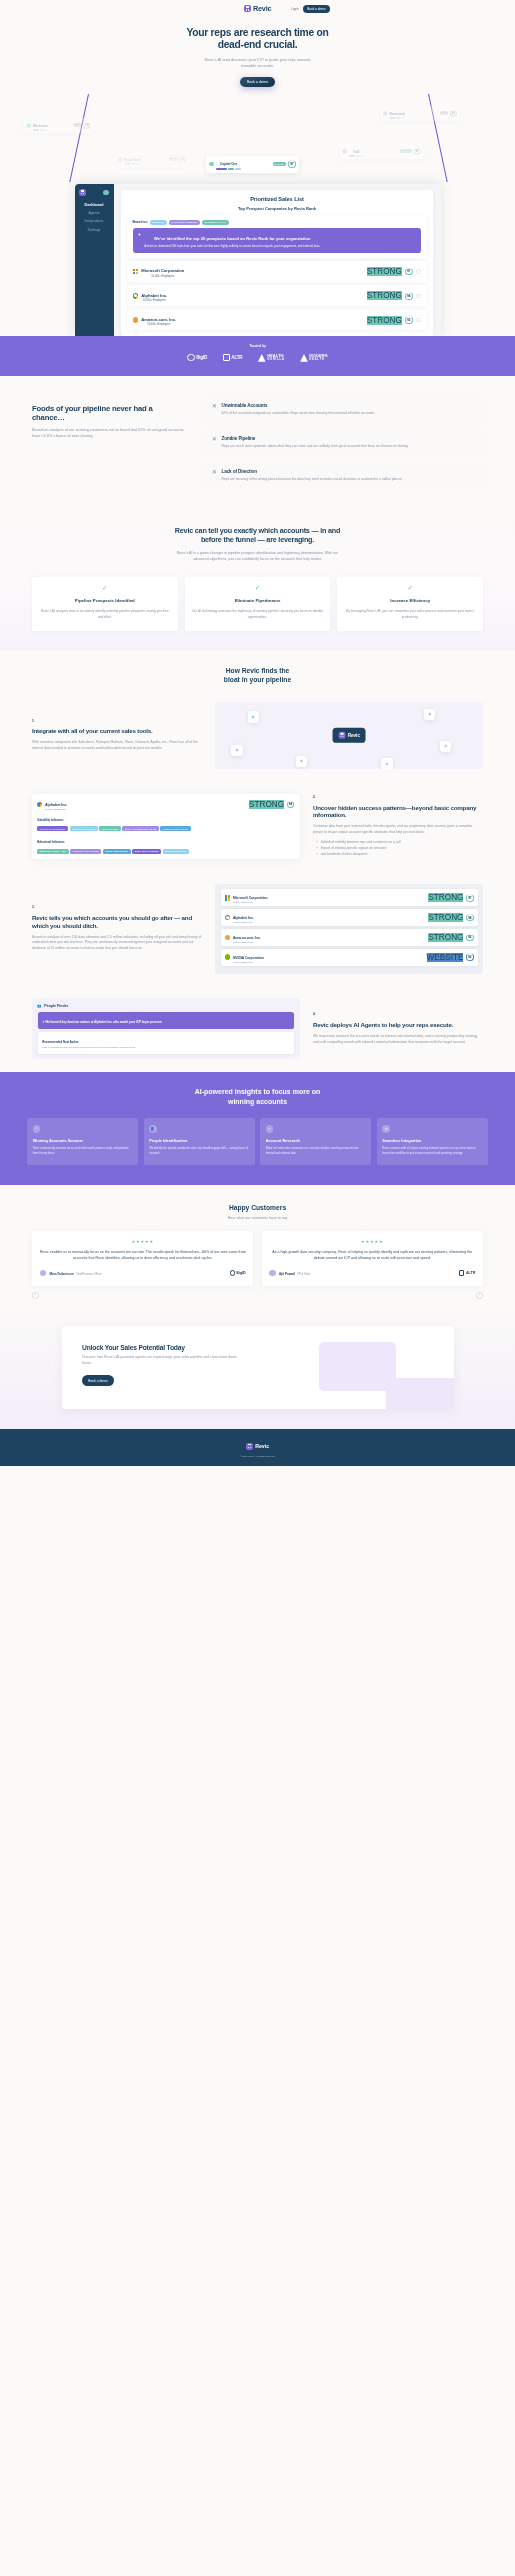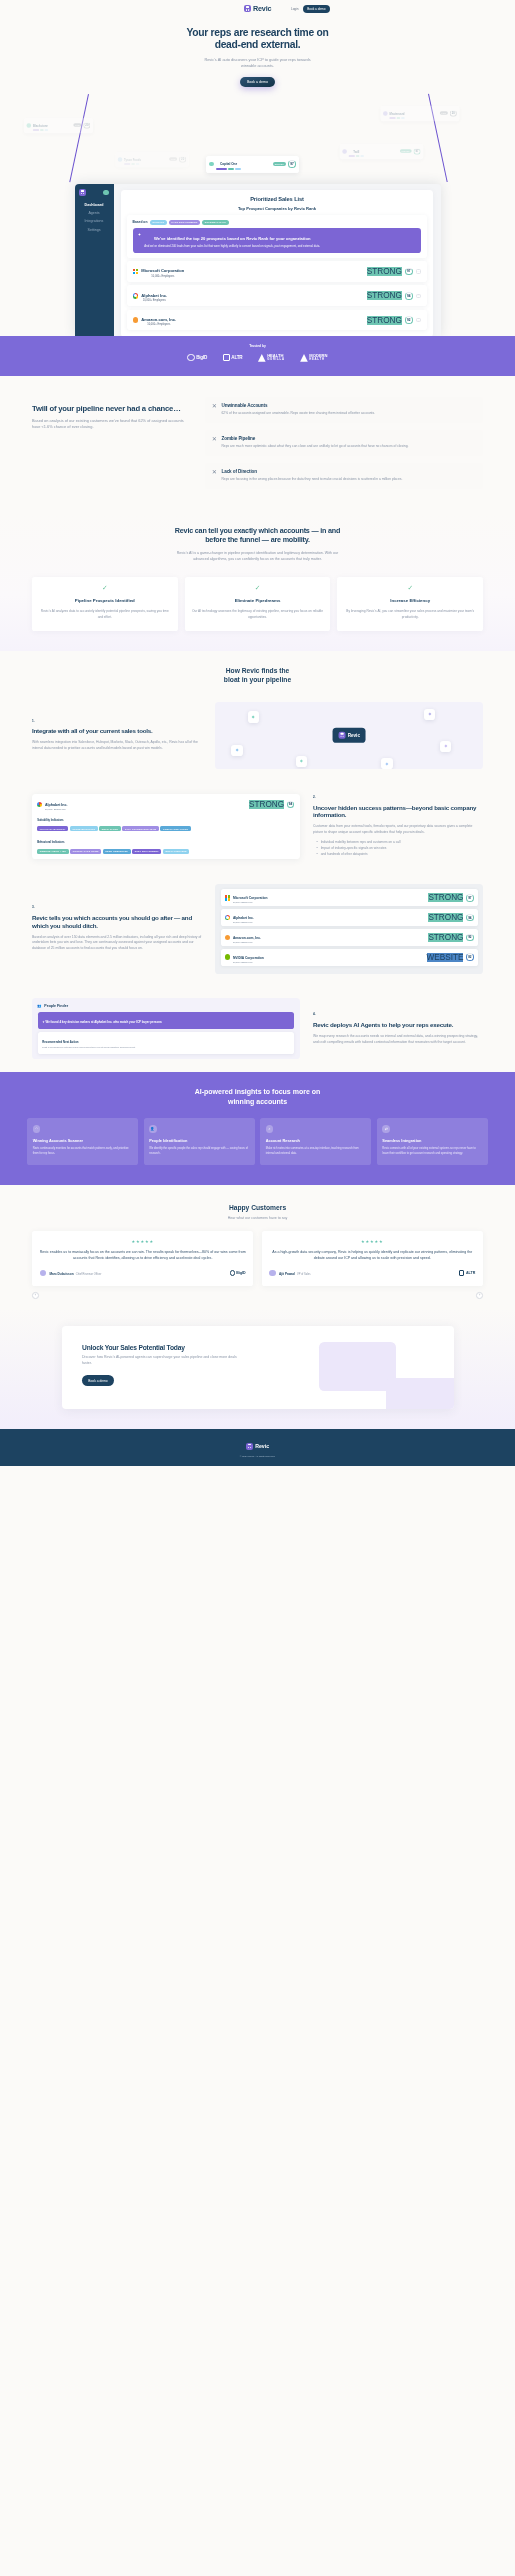--- a/index.html
+++ b/index.html
@@ -198,21 +198,21 @@
   </div>
   <div class="nav-right">
     <a class="nav-login" href="#">Login</a>
     <button class="btn-demo">Book a demo</button>
   </div>
 </div>
 
 <section class="hero">
   <h1>
     <span>Your reps are research time on</span><br>
-    <span>dead-end external.</span>
+    <span>dead-end crucial.</span>
   </h1>
   <p class="sub">Revic's AI auto discovers your ICP to guide your reps towards winnable accounts.</p>
   <button class="hero-cta">Book a demo</button>
 
   <div class="funnel">
     <div class="beam" style="left:88px;top:5.2px;height:90px;transform:rotate(12deg);transform-origin:top center;"></div>
     <div class="beam" style="left:428px;top:5.2px;height:90px;transform:rotate(-12deg);transform-origin:top center;"></div>
     <div id="float-cards">
         <div class="acct dim" style="left:19.6px;top:28px;width:77px;transform:scale(0.9);">
        <span class="av" style="background:#7fd4c1"></span>
@@ -393,21 +393,21 @@
       <span class="stack">
           <span class="a">MODERN</span>
       <span class="b">HEALTH</span>
         </span>
       </span>
     </div>
 </section>
 
 <section class="half">
   <div class="left">
-    <h2>Twill of your pipeline never had a chance…</h2>
+    <h2>Foods of your pipeline never had a chance…</h2>
     <p>Based on analysis of our existing customers we've found that 62% of assigned accounts have &lt;1.6% chance of ever closing.</p>
   </div>
   <div class="right" id="problems">
   <div class="prob">
     <span class="xicon">✕</span>
     <span>
           <h5>Unwinnable Accounts</h5>
     <p>62% of the accounts assigned are unwinnable. Reps waste time chasing them instead of better accounts.</p>
         </span>
   </div>
@@ -422,21 +422,21 @@
     <span class="xicon">✕</span>
     <span>
           <h5>Lack of Direction</h5>
     <p>Reps are focusing in the wrong places because the data they need to make crucial decisions is scattered in a million places.</p>
         </span>
   </div>
     </div>
 </section>
 
 <section class="closeable">
-  <h2>Revic can tell you exactly which accounts — in and before the funnel — are mobility.</h2>
+  <h2>Revic can tell you exactly which accounts — in and before the funnel — are leveraging.</h2>
   <p class="sub">Revic's AI is a game-changer in pipeline prospect identification and legitimacy determination. With our advanced algorithms, you can confidently focus on the accounts that truly matter.</p>
   <div class="cards3" id="closeable-cards">
   <div class="c3">
     <div class="chk">✓</div>
     <h5>Pipeline Prospects Identified</h5>
     <p>Revic's AI analyzes data to accurately identify potential pipeline prospects, saving you time and effort.</p>
   </div>
   <div class="c3">
     <div class="chk">✓</div>
     <h5>Eliminate Pipedreams</h5>

